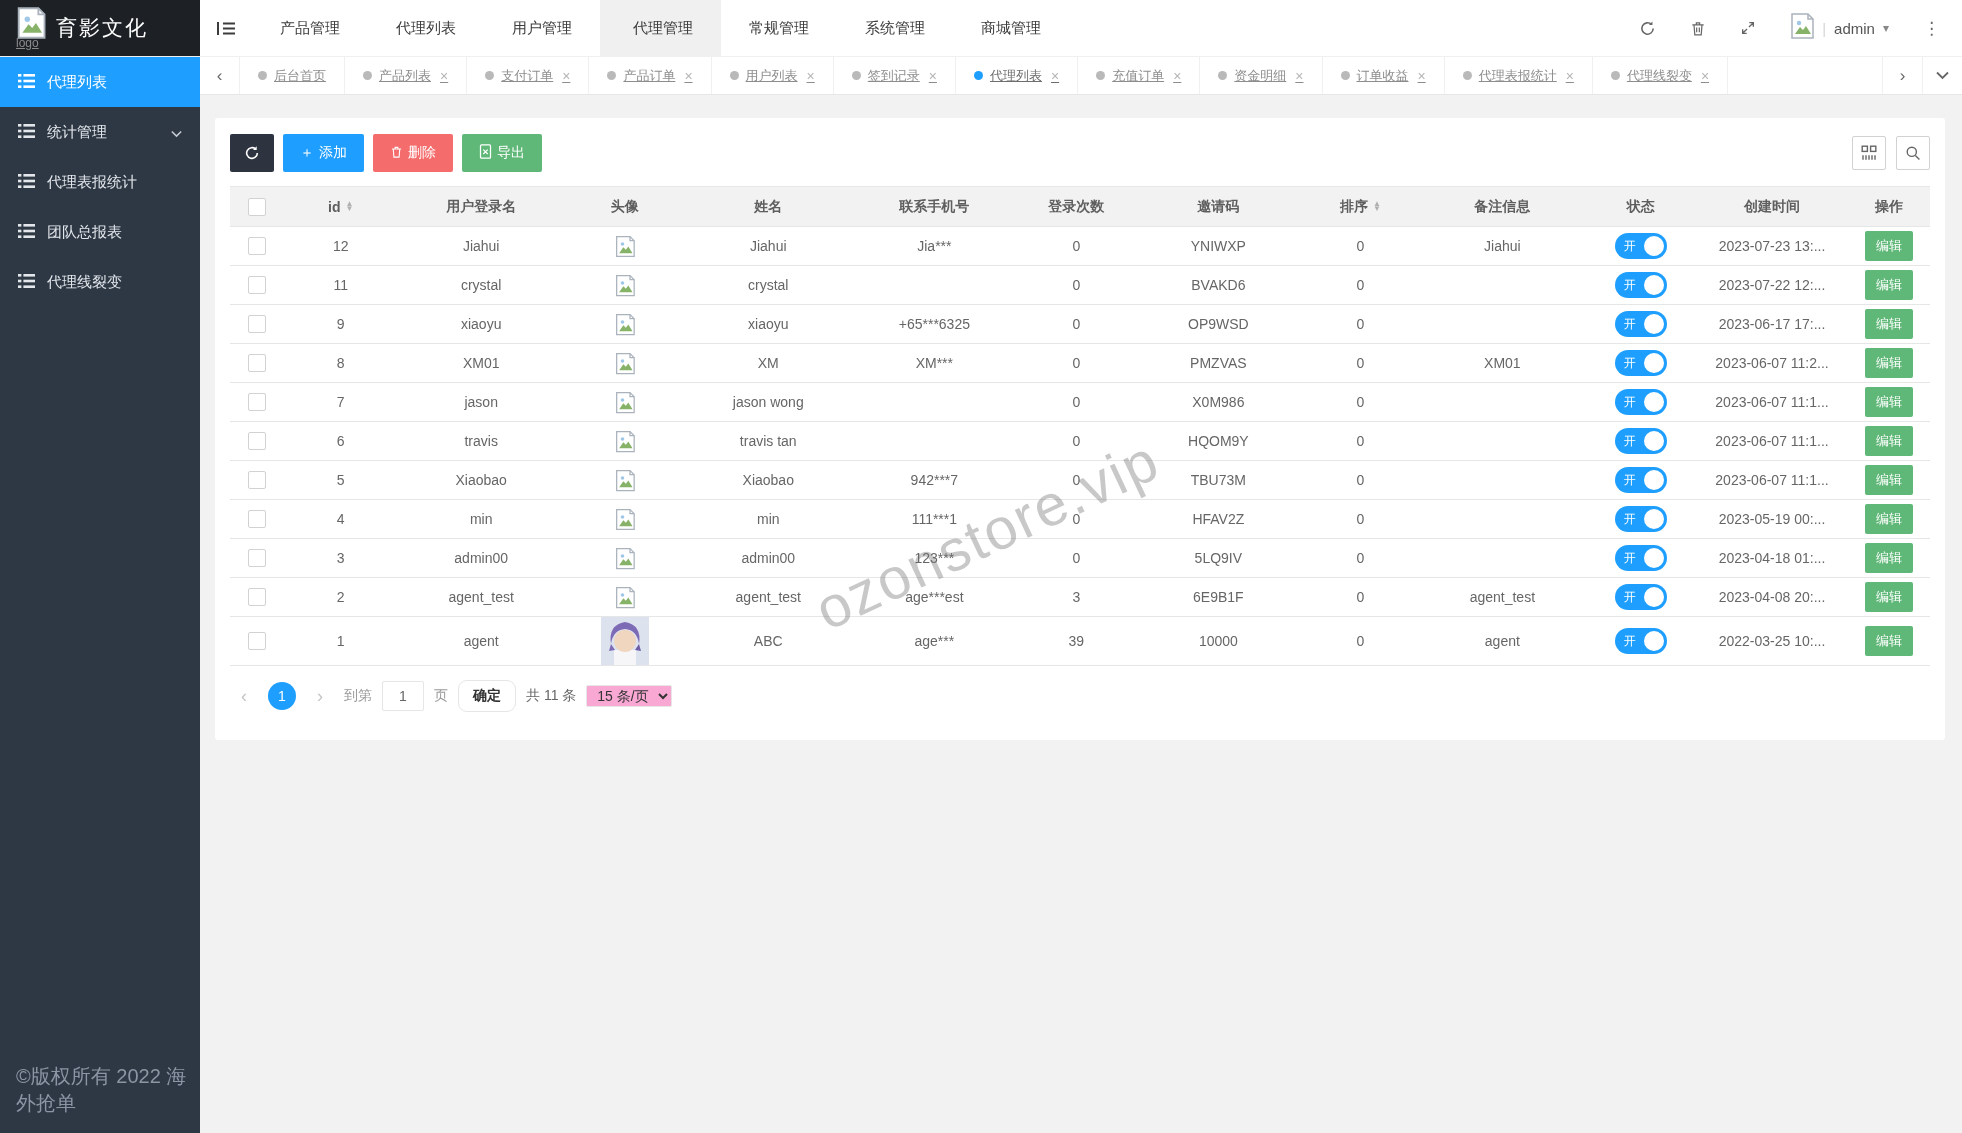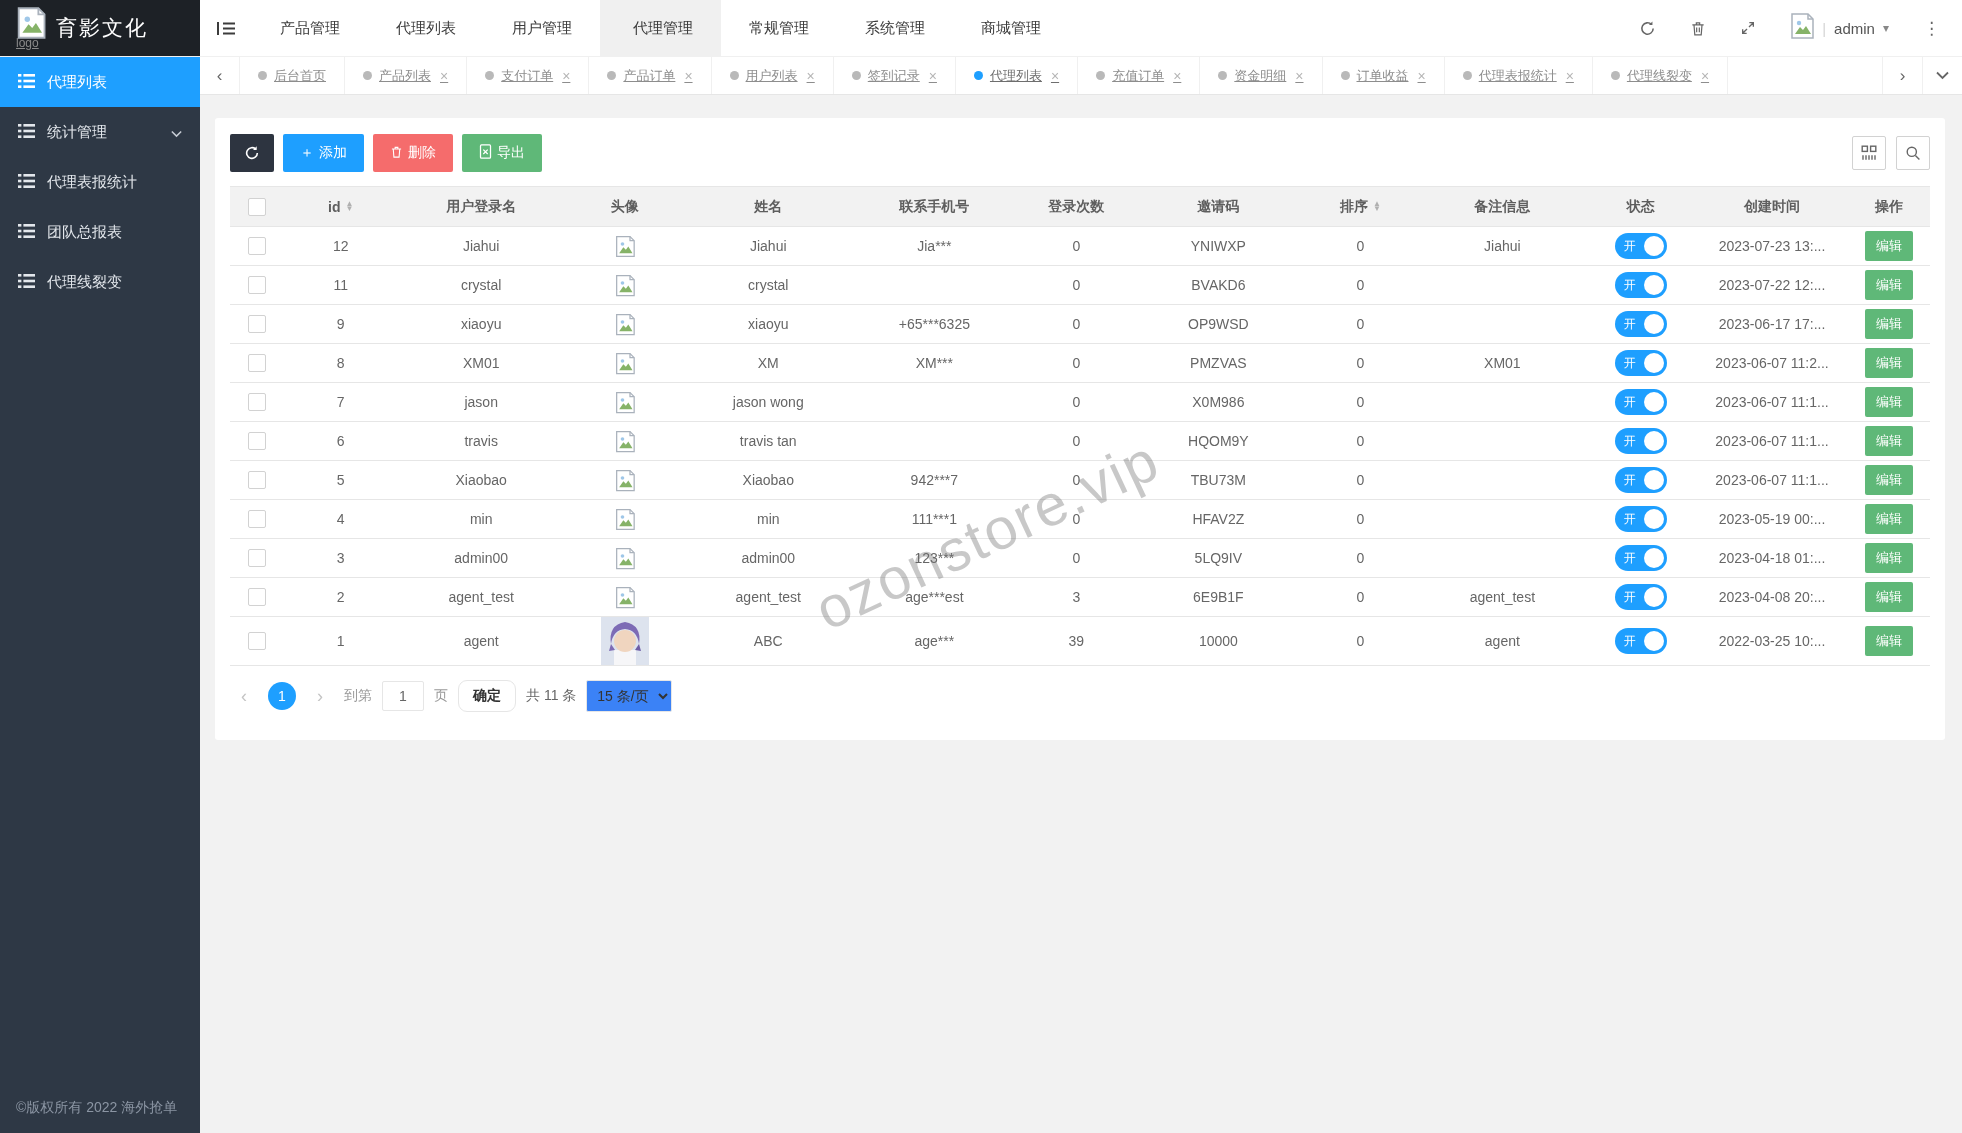--- a/index.html
+++ b/index.html
@@ -41,21 +41,21 @@
   .tab.active { color:#6e6e6e; }
   .tab-close { color:#b5b5b5; font-size:14px; margin-left:2px; }
   .tab-spacer { flex:1; }
 
   
   .sidebar { position:absolute; top:57px; left:0; width:200px; height:1076px; background:#2e3845; z-index:25; }
   .side-item { height:50px; display:flex; align-items:center; gap:12px; padding:0 18px;
     color:#e3e7ec; font-size:15px; cursor:pointer; position:relative; }
   .side-item.active { background:#1E9FFF; color:#fff; }
   .side-item .chev { margin-left:auto; }
-  .side-footer { position:absolute; left:16px; bottom:16px; color:#8b95a3; font-size:14px; }
+  .side-footer { position:absolute; left:16px; bottom:16px; color:#8b95a3; font-size:20px; }
 
   
   .content { position:absolute; left:200px; top:95px; width:1762px; height:1038px; background:#f2f2f2; }
   .card { position:relative; margin:23px 17px 0 15px; background:#fff; border-radius:3px;
     min-height:622px; padding:16px 15px 20px 15px; }
 
   .toolbar { display:flex; align-items:center; gap:9px; margin-bottom:14px; }
   .btn { display:inline-flex; align-items:center; justify-content:center; gap:5px; height:38px;
     border:none; border-radius:2px; font-size:14px; color:#fff; cursor:pointer; padding:0 17px;
     font-family:inherit; }
@@ -90,22 +90,22 @@
   .pager { display:flex; align-items:center; gap:10px; margin-top:14px; font-size:14px; color:#666; }
   .pg-arrow { width:28px; height:28px; display:flex; align-items:center; justify-content:center;
     color:#c4c4c4; font-size:18px; cursor:pointer; }
   .pg-num { width:28px; height:28px; border-radius:50%; background:#1E9FFF; color:#fff; font-size:14px;
     display:flex; align-items:center; justify-content:center; cursor:pointer; }
   .pg-label { color:#999; }
   .pg-input { width:42px; height:30px; border:1px solid #e6e6e6; border-radius:2px; text-align:center;
     font-size:14px; color:#666; font-family:inherit; }
   .pg-confirm { height:32px; padding:0 14px; background:#fff; border:1px solid #e6e6e6; border-radius:9px;
     font-size:14px; color:#333; font-weight:bold; cursor:pointer; font-family:inherit; }
-  .pg-select { height:32px; border:1px solid #e6e6e6; border-radius:2px; font-size:14px; color:#333;
-    padding:0 6px; font-family:inherit; background:#3b82f6; cursor:pointer; }
+  .pg-select { height:22px; border:1px solid #e6e6e6; border-radius:2px; font-size:14px; color:#333;
+    padding:0 6px; font-family:inherit; background:#f9a8d4; cursor:pointer; }
 
   .watermark { position:absolute; left:618px; top:458px; font-size:58px; color:rgba(110,110,110,0.38);
     transform:rotate(-25deg); transform-origin:left bottom; letter-spacing:2px; pointer-events:none; z-index:5; }
 </style>
 </head>
 <body>
 
 <header class="topbar">
   <div class="logo-area">
     <span class="logo-broken">

